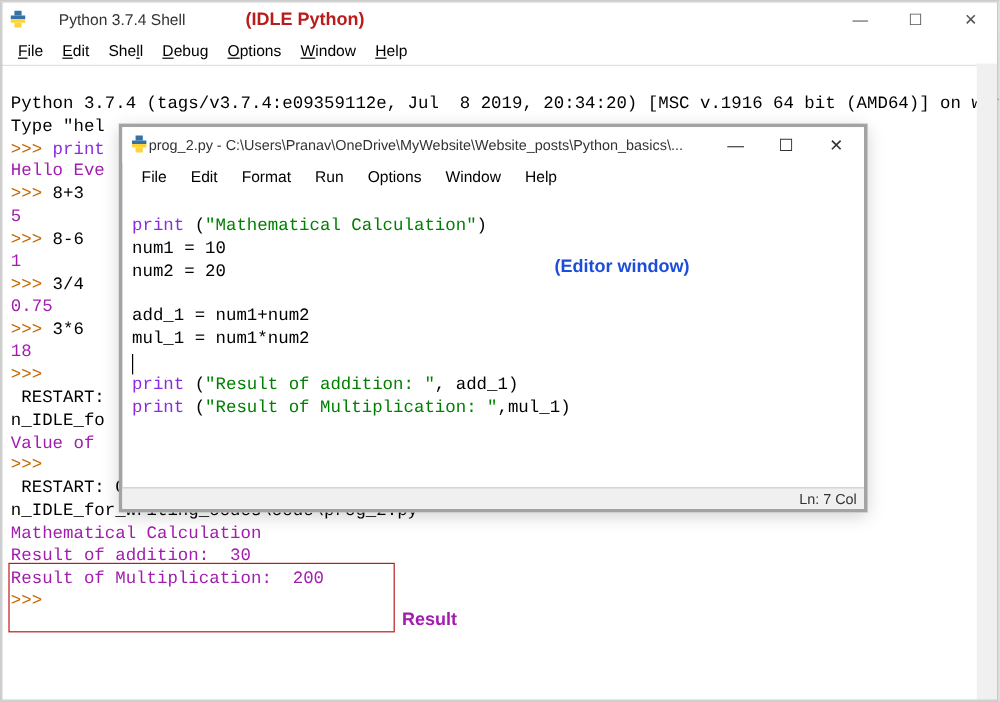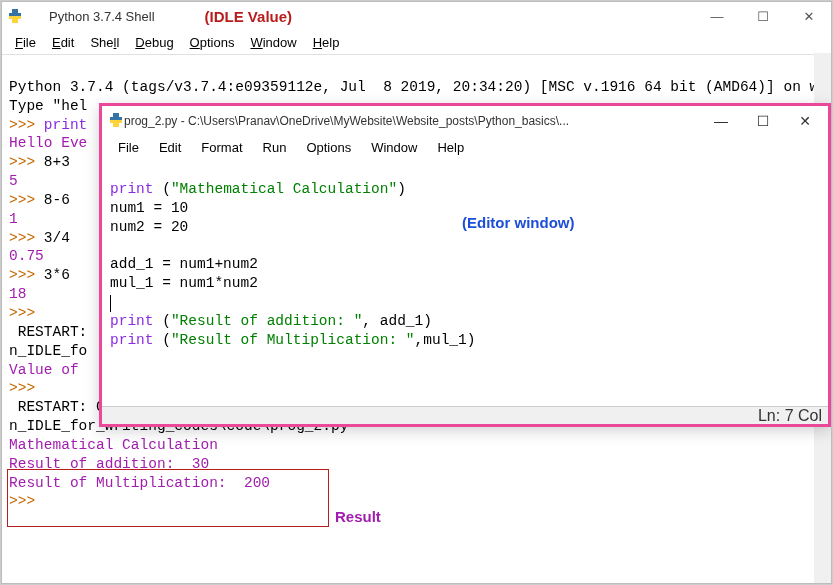--- a/index.html
+++ b/index.html
@@ -70,24 +70,24 @@
     }
     .c-black { color: #000; }
     .c-purple { color: #8a2be2; }
     .c-orange { color: #c56800; }
     .c-blue { color: #a21caf; }
     .c-green { color: #008000; }
     .editor-window {
       position: absolute;
       left: 98px;
       top: 102px;
-      width: 732px;
+      width: 624px;
       height: 324px;
       background: #fff;
-      border: 3px solid #ec4899;
+      border: 3px solid #a3a3a3;
       box-shadow: 0 4px 14px rgba(0,0,0,0.18);
       display: flex;
       flex-direction: column;
     }
     .editor-titlebar {
       height: 30px;
       display: flex;
       align-items: center;
       padding: 0 6px;
       background: #fff;
@@ -118,21 +118,21 @@
       left: 360px;
       top: 54px;
       color: #1d4ed8;
       font-weight: bold;
       font-family: "Segoe UI", Arial, sans-serif;
       font-size: 15px;
     }
     .cursor-line { border-left: 1px solid #000; height: 17px; display: inline-block; vertical-align: bottom;}
     .statusbar {
       height: 18px;
-      font-size: 16px;
+      font-size: 12px;
       text-align: right;
       padding: 0 6px;
       color: #333;
       background: #f0f0f0;
       border-top: 1px solid #ccc;
       line-height: 18px;
     }
     .result-box {
       position: absolute;
       left: 6px;
@@ -171,21 +171,21 @@
 <div class="titlebar">
   <span class="app-icon">
     <svg width="16" height="16" viewBox="0 0 16 16">
         <path fill="#3572A5" d="M5 1h6v4H5z"></path>
         <path fill="#FFD43B" d="M5 11h6v4H5z"></path>
         <path fill="#3572A5" d="M2 5h12v3H2z"></path>
         <path fill="#FFD43B" d="M2 8h12v3H2z"></path>
       </svg>
   </span>
   <span class="title-text">Python 3.7.4 Shell</span>
-  <span class="annotation">(IDLE Value)</span>
+  <span class="annotation">(IDLE Python)</span>
   <div class="win-controls">
     <div class="win-btn">—</div>
     <div class="win-btn">☐</div>
     <div class="win-btn">✕</div>
   </div>
 </div>
 
 <div class="menubar">
   <span class="menu-item"><span class="ul">F</span>ile</span>
   <span class="menu-item"><span class="ul">E</span>dit</span>

